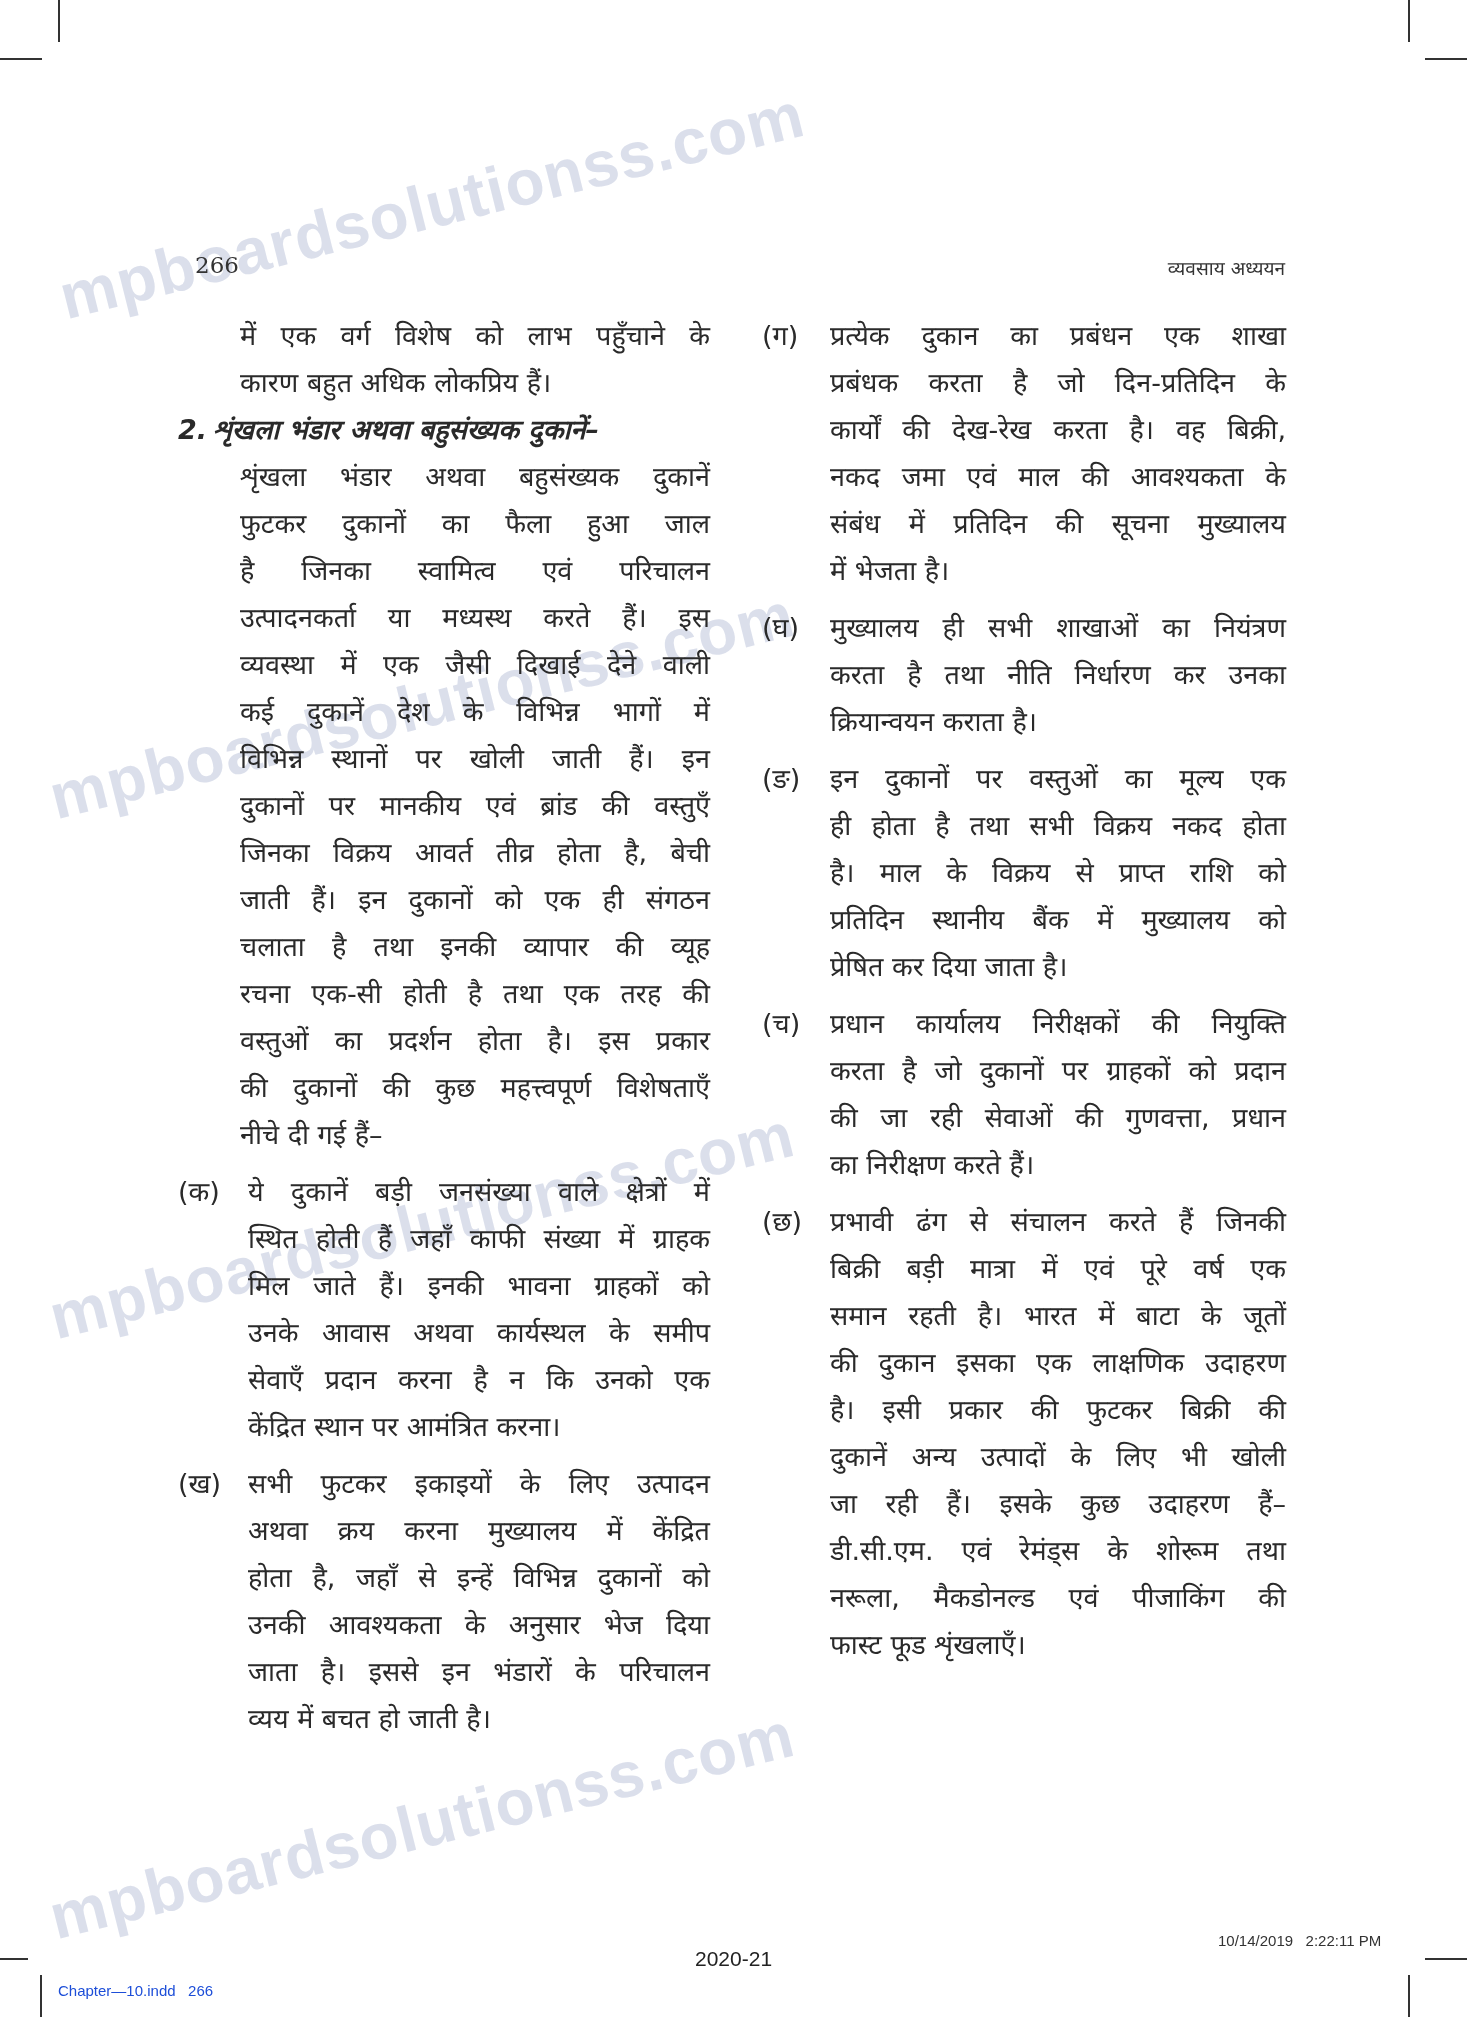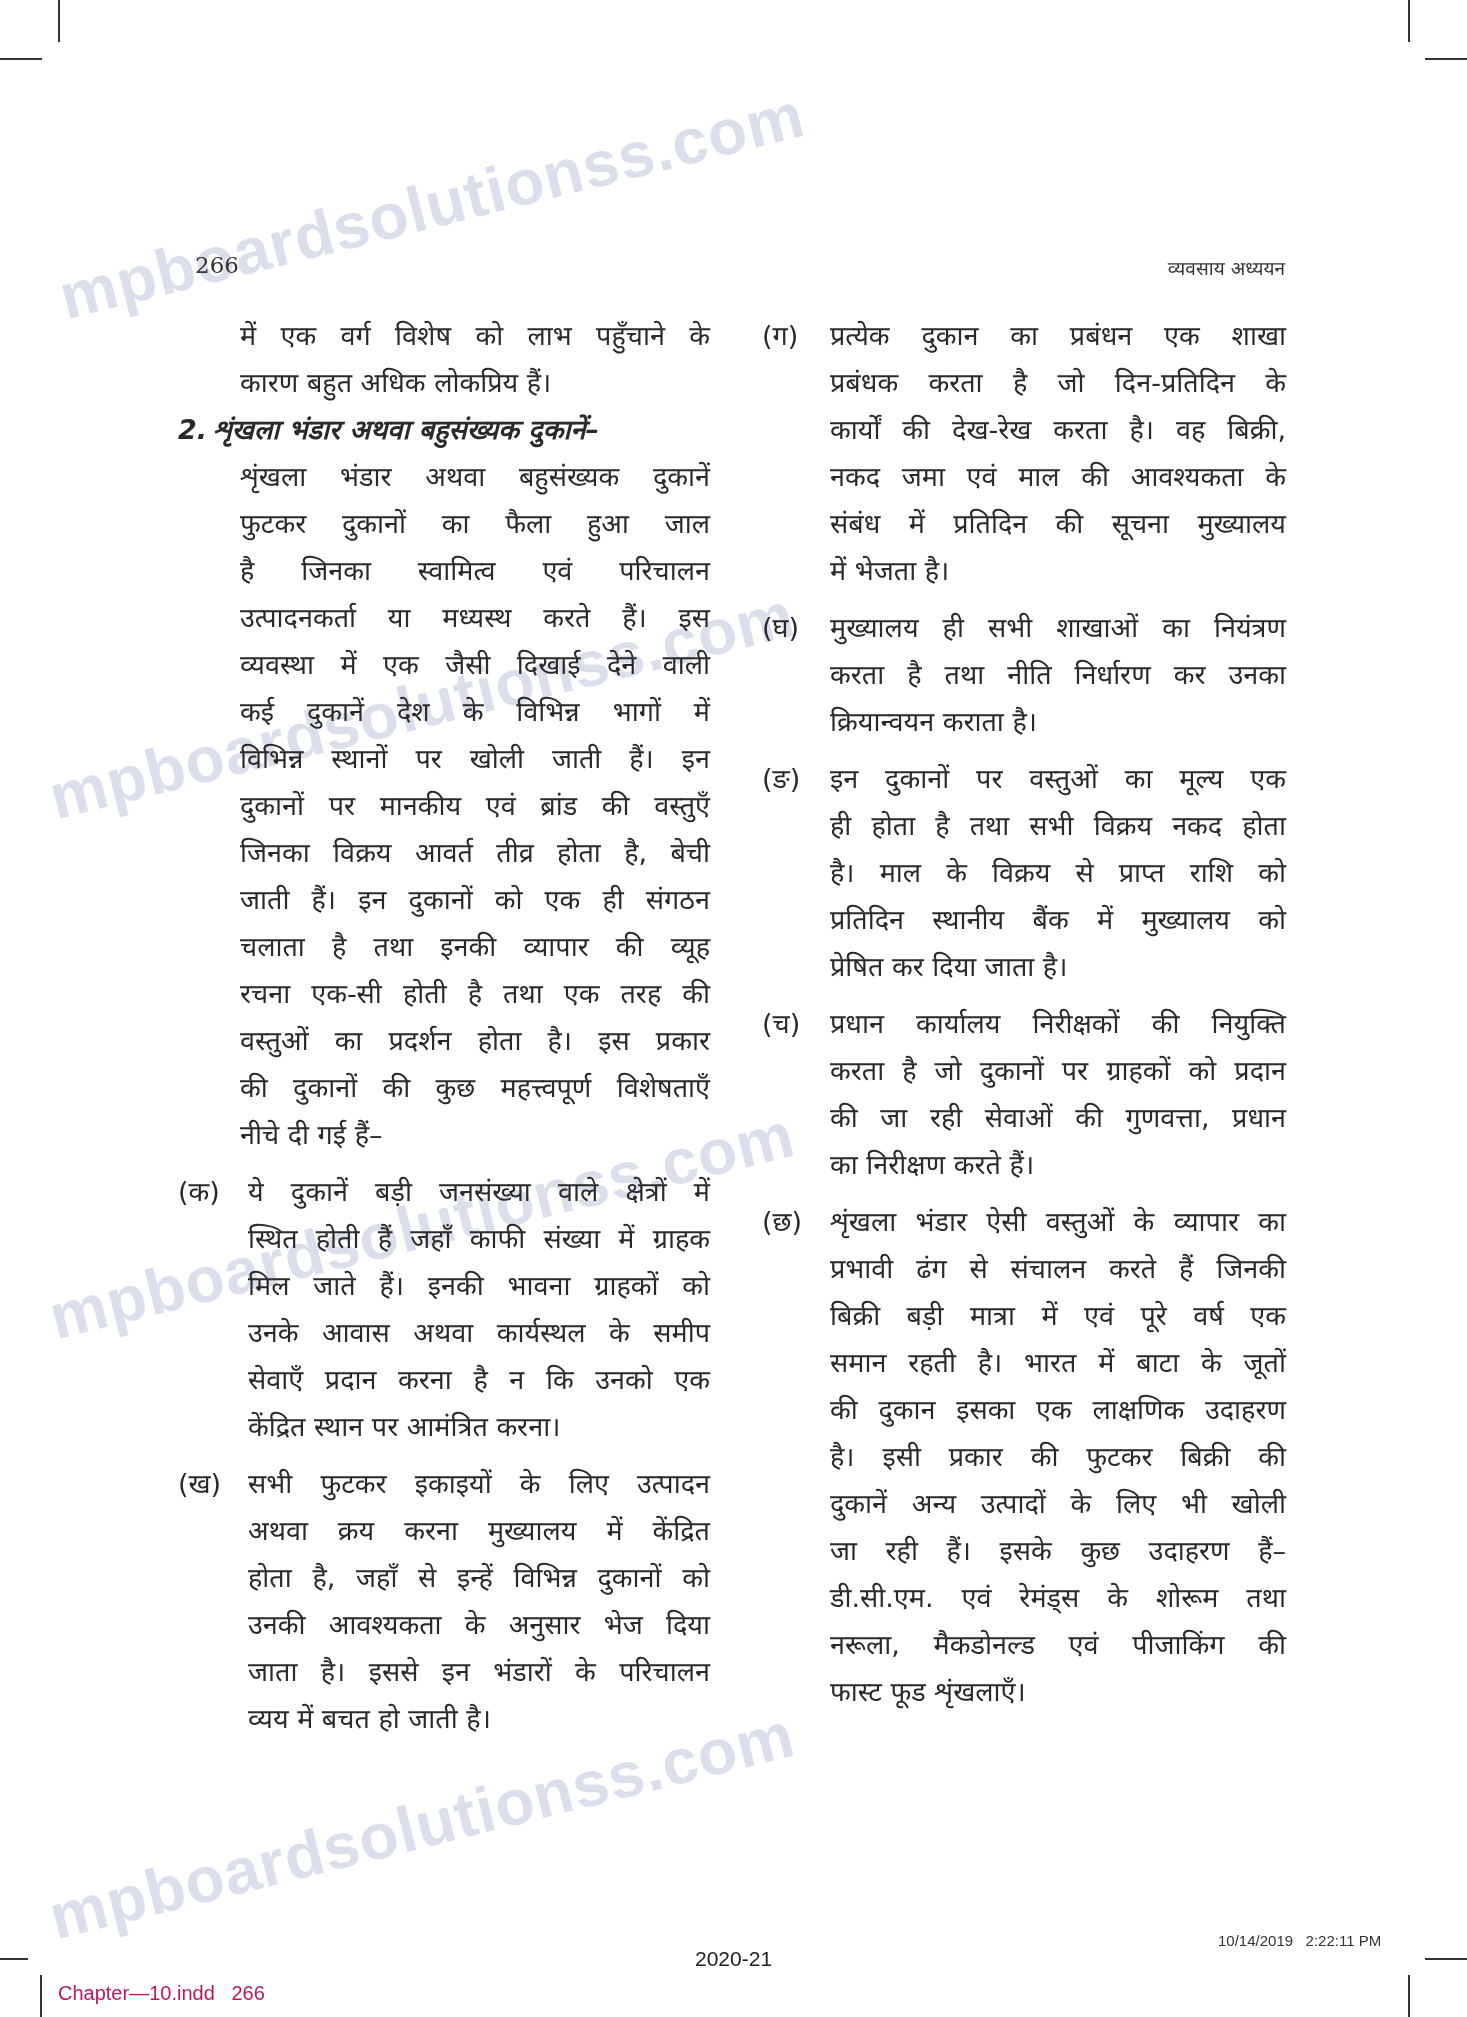--- a/index.html
+++ b/index.html
@@ -19,21 +19,21 @@
   .line.last { text-align-last:left; }
   .indent1 { padding-left:62px; }
   .heading .num { font-weight:bold; margin-right:6px; font-family:"DejaVu Sans", sans-serif; }
   .heading { font-weight:bold; text-align-last:left;font-style:italic; }
   .item { position:relative; margin-top:10px; }
   .item .marker { position:absolute; left:0; top:0; font-size:27px; line-height:47px; }
   .item .body { padding-left:68px; }
   .col-left .item .body { padding-left:70px; }
   .para { }
   .footer-year { position:absolute; top:1947px; left:695px; font-family:"Liberation Sans", sans-serif; font-size:21px; color:#222; }
-  .footer-file { position:absolute; top:1982px; left:58px; font-family:"Liberation Sans", sans-serif; font-size:20px; color:#be185d; }
+  .footer-file { position:absolute; top:1982px; left:58px; font-family:"Liberation Sans", sans-serif; font-size:15px; color:#1d4ed8; }
   .footer-date { position:absolute; top:1932px; left:1218px; font-family:"Liberation Sans", sans-serif; font-size:15px; color:#333; }
 </style>
 </head>
 <body>
 
 <div class="crop" style="left:58px;top:0;width:2px;height:42px;"></div>
 <div class="crop" style="left:0;top:58px;width:42px;height:2px;"></div>
 <div class="crop" style="left:1408px;top:0;width:2px;height:42px;"></div>
 <div class="crop" style="left:1425px;top:58px;width:42px;height:2px;"></div>
 <div class="crop" style="left:0;top:1958px;width:28px;height:2px;"></div>
@@ -141,21 +141,20 @@
       <div class="line">प्रधान कार्यालय निरीक्षकों की नियुक्ति</div>
       <div class="line">करता है जो दुकानों पर ग्राहकों को प्रदान</div>
       <div class="line">की जा रही सेवाओं की गुणवत्ता, प्रधान</div>
       <div class="line last">का निरीक्षण करते हैं।</div>
     </div>
   </div>
 
   <div class="item">
     <span class="marker">(छ)</span>
     <div class="body">
-      <div class="line">शृंखला भंडार ऐसी वस्तुओं के व्यापार का</div>
       <div class="line">प्रभावी ढंग से संचालन करते हैं जिनकी</div>
       <div class="line">बिक्री बड़ी मात्रा में एवं पूरे वर्ष एक</div>
       <div class="line">समान रहती है। भारत में बाटा के जूतों</div>
       <div class="line">की दुकान इसका एक लाक्षणिक उदाहरण</div>
       <div class="line">है। इसी प्रकार की फुटकर बिक्री की</div>
       <div class="line">दुकानें अन्य उत्पादों के लिए भी खोली</div>
       <div class="line">जा रही हैं। इसके कुछ उदाहरण हैं–</div>
       <div class="line">डी.सी.एम. एवं रेमंड्स के शोरूम तथा</div>
       <div class="line">नरूला, मैकडोनल्ड एवं पीजाकिंग की</div>
       <div class="line last">फास्ट फूड शृंखलाएँ।</div>

